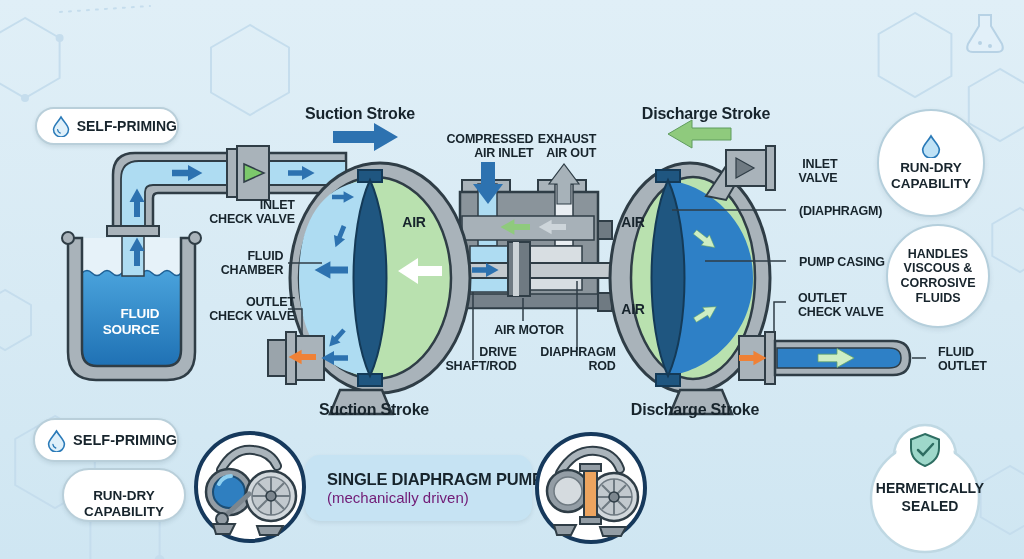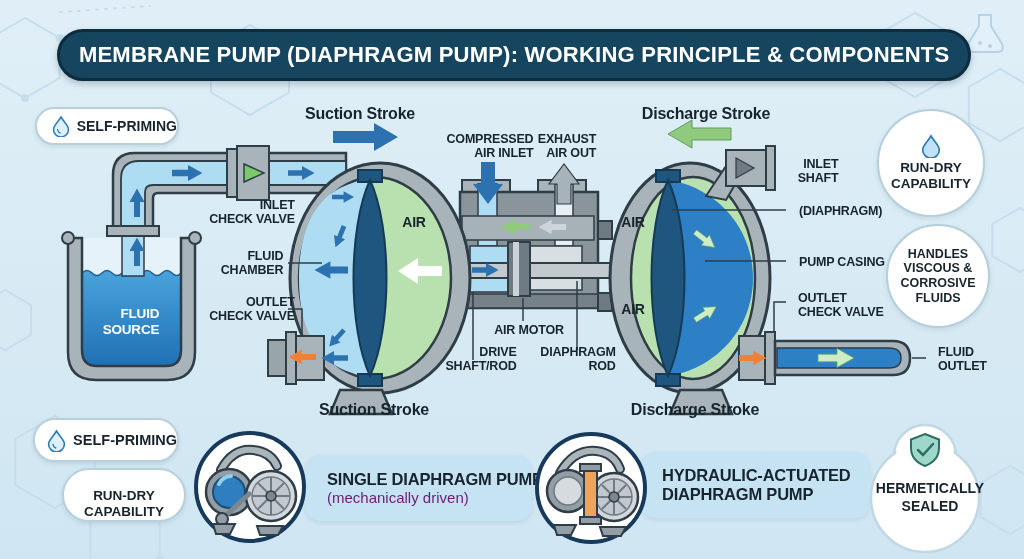--- a/index.html
+++ b/index.html
@@ -200,23 +200,20 @@
       <path d="M523,298 V321"></path>
       <path d="M473,292 V360"></path>
       <path d="M577,281 V350"></path>
       <path d="M672,210 H786"></path>
       <path d="M705,261 H786"></path>
       <path d="M786,302 H774 V332"></path>
       <path d="M912,358 H926"></path>
     </g>
   </svg>
 
-  <div class="banner">
-    <span>MEMBRANE PUMP (DIAPHRAGM PUMP): WORKING PRINCIPLE &amp; COMPONENTS</span>
-  </div>
 
   <div class="pill" style="left:35px;top:107px;width:140px;height:34px;font-size:14px;">
     <svg width="18" height="22" viewBox="0 0 24 28">
       <path d="M12,2 C15.5,8 22,13.5 22,18.5 A10,10 0 1 1 2,18.5 C2,13.5 8.5,8 12,2 Z" fill="#dff0fa" stroke="#2a7ab8" stroke-width="2"></path>
       <path d="M7.5,19 A5.5,5.5 0 0 0 11,23.5" fill="none" stroke="#2a7ab8" stroke-width="1.8" stroke-linecap="round"></path>
     </svg>
     <span>SELF-PRIMING</span>
   </div>
 
   <div class="cbadge" style="left:877px;top:109px;width:104px;height:104px;font-size:13.5px;">
@@ -268,21 +265,21 @@
   <div class="lbl" style="left:481px;top:359px;">
     <div>DRIVE</div>
     <div>SHAFT/ROD</div>
   </div>
   <div class="lbl" style="left:578px;top:359px;">
     <div>DIAPHRAGM</div>
     <div>ROD</div>
   </div>
   <div class="lbl" style="left:818px;top:171px;">
     <div>INLET</div>
-    <div>SHAFT</div>
+    <div>VALVE</div>
   </div>
   <div class="lbl-l" style="left:791px;top:204px;">(DIAPHRAGM)</div>
   <div class="lbl-l" style="left:791px;top:255px;">PUMP CASING</div>
   <div class="lbl" style="left:633px;top:222px;font-size:14px;">AIR</div>
   <div class="lbl" style="left:633px;top:309px;font-size:14px;">AIR</div>
   <div class="lbl-l" style="left:790px;top:291px;">
     <div>OUTLET</div>
     <div>CHECK VALVE</div>
   </div>
   <div class="lbl-l" style="left:930px;top:345px;">
@@ -318,24 +315,20 @@
       <circle cx="78" cy="66" r="19" fill="#c2c9ce" stroke="#6f7a82" stroke-width="1.5"></circle>
       <path d="M78,47 V85 M59,66 H97 M65,53 L91,79 M91,53 L65,79" stroke="#6f7a82" stroke-width="2"></path>
       <circle cx="78" cy="66" r="5" fill="#7c868e" stroke="#2f3d46" stroke-width="1.5"></circle>
       <path d="M30,88 L56,64" stroke="#7c868e" stroke-width="5" stroke-linecap="round"></path>
       <circle cx="29" cy="89" r="6" fill="#939da5" stroke="#2f3d46" stroke-width="2"></circle>
       <path d="M20,94 h22 l-5,10 h-14 Z" fill="#939da5" stroke="#2f3d46" stroke-width="2"></path>
       <path d="M64,96 h26 l-5,9 h-18 Z" fill="#939da5" stroke="#2f3d46" stroke-width="2"></path>
     </svg>
   </div>
 
-  <div class="bbox" style="left:640px;top:452px;width:208px;height:66px;">
-    <div class="t1">HYDRAULIC-ACTUATED</div>
-    <div class="t1">DIAPHRAGM PUMP</div>
-  </div>
   <div class="pcircle" style="left:534px;top:431px;">
     <svg width="114" height="114" viewBox="0 0 114 114">
       <circle cx="57" cy="57" r="54" fill="#ffffff" stroke="#16395c" stroke-width="4"></circle>
       <path d="M26,42 Q40,18 62,20 Q80,22 86,38" fill="none" stroke="#2f3d46" stroke-width="10" stroke-linecap="round"></path>
       <path d="M26,42 Q40,18 62,20 Q80,22 86,38" fill="none" stroke="#aab4bb" stroke-width="6" stroke-linecap="round"></path>
       <circle cx="34" cy="60" r="21" fill="#939da5" stroke="#2f3d46" stroke-width="2.5"></circle>
       <circle cx="34" cy="60" r="14" fill="#d5dbdf" stroke="#6f7a82" stroke-width="1.5"></circle>
       <circle cx="80" cy="66" r="24" fill="#d2d8dc" stroke="#2f3d46" stroke-width="2.5"></circle>
       <circle cx="80" cy="66" r="18" fill="#c2c9ce" stroke="#6f7a82" stroke-width="1.5"></circle>
       <path d="M80,48 V84 M62,66 H98 M68,54 L92,78 M92,54 L68,78" stroke="#6f7a82" stroke-width="2"></path>

